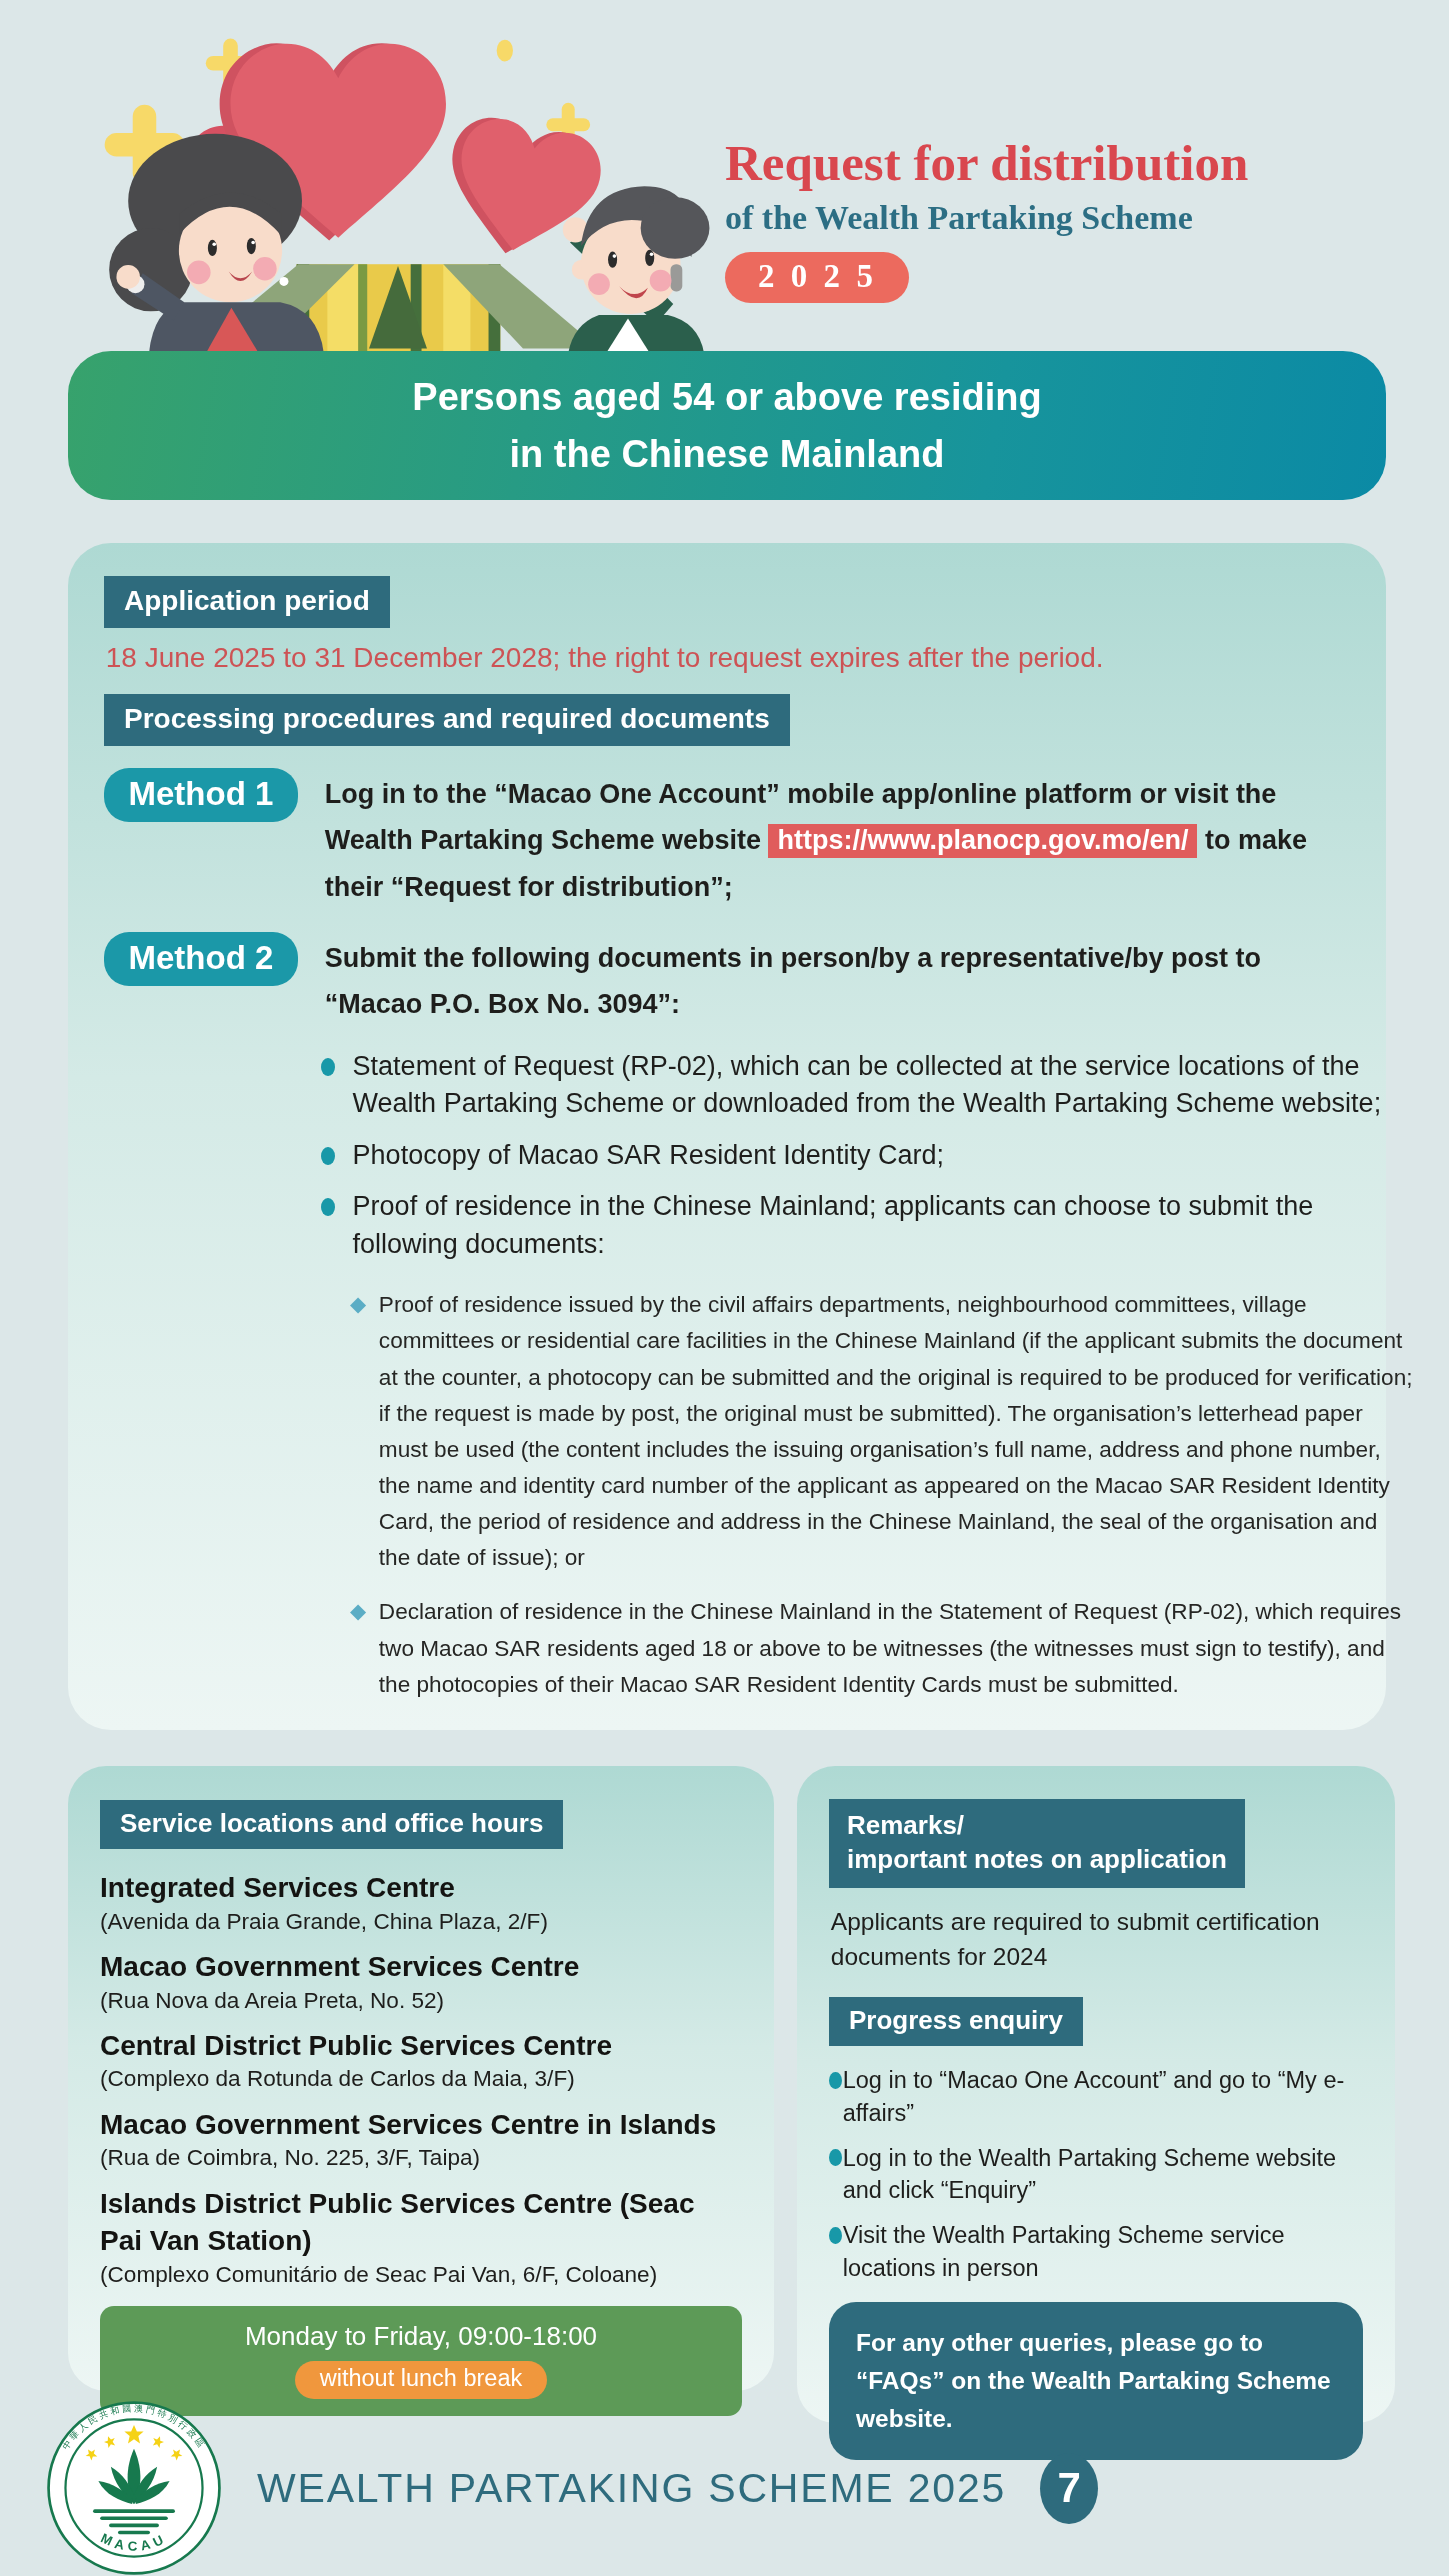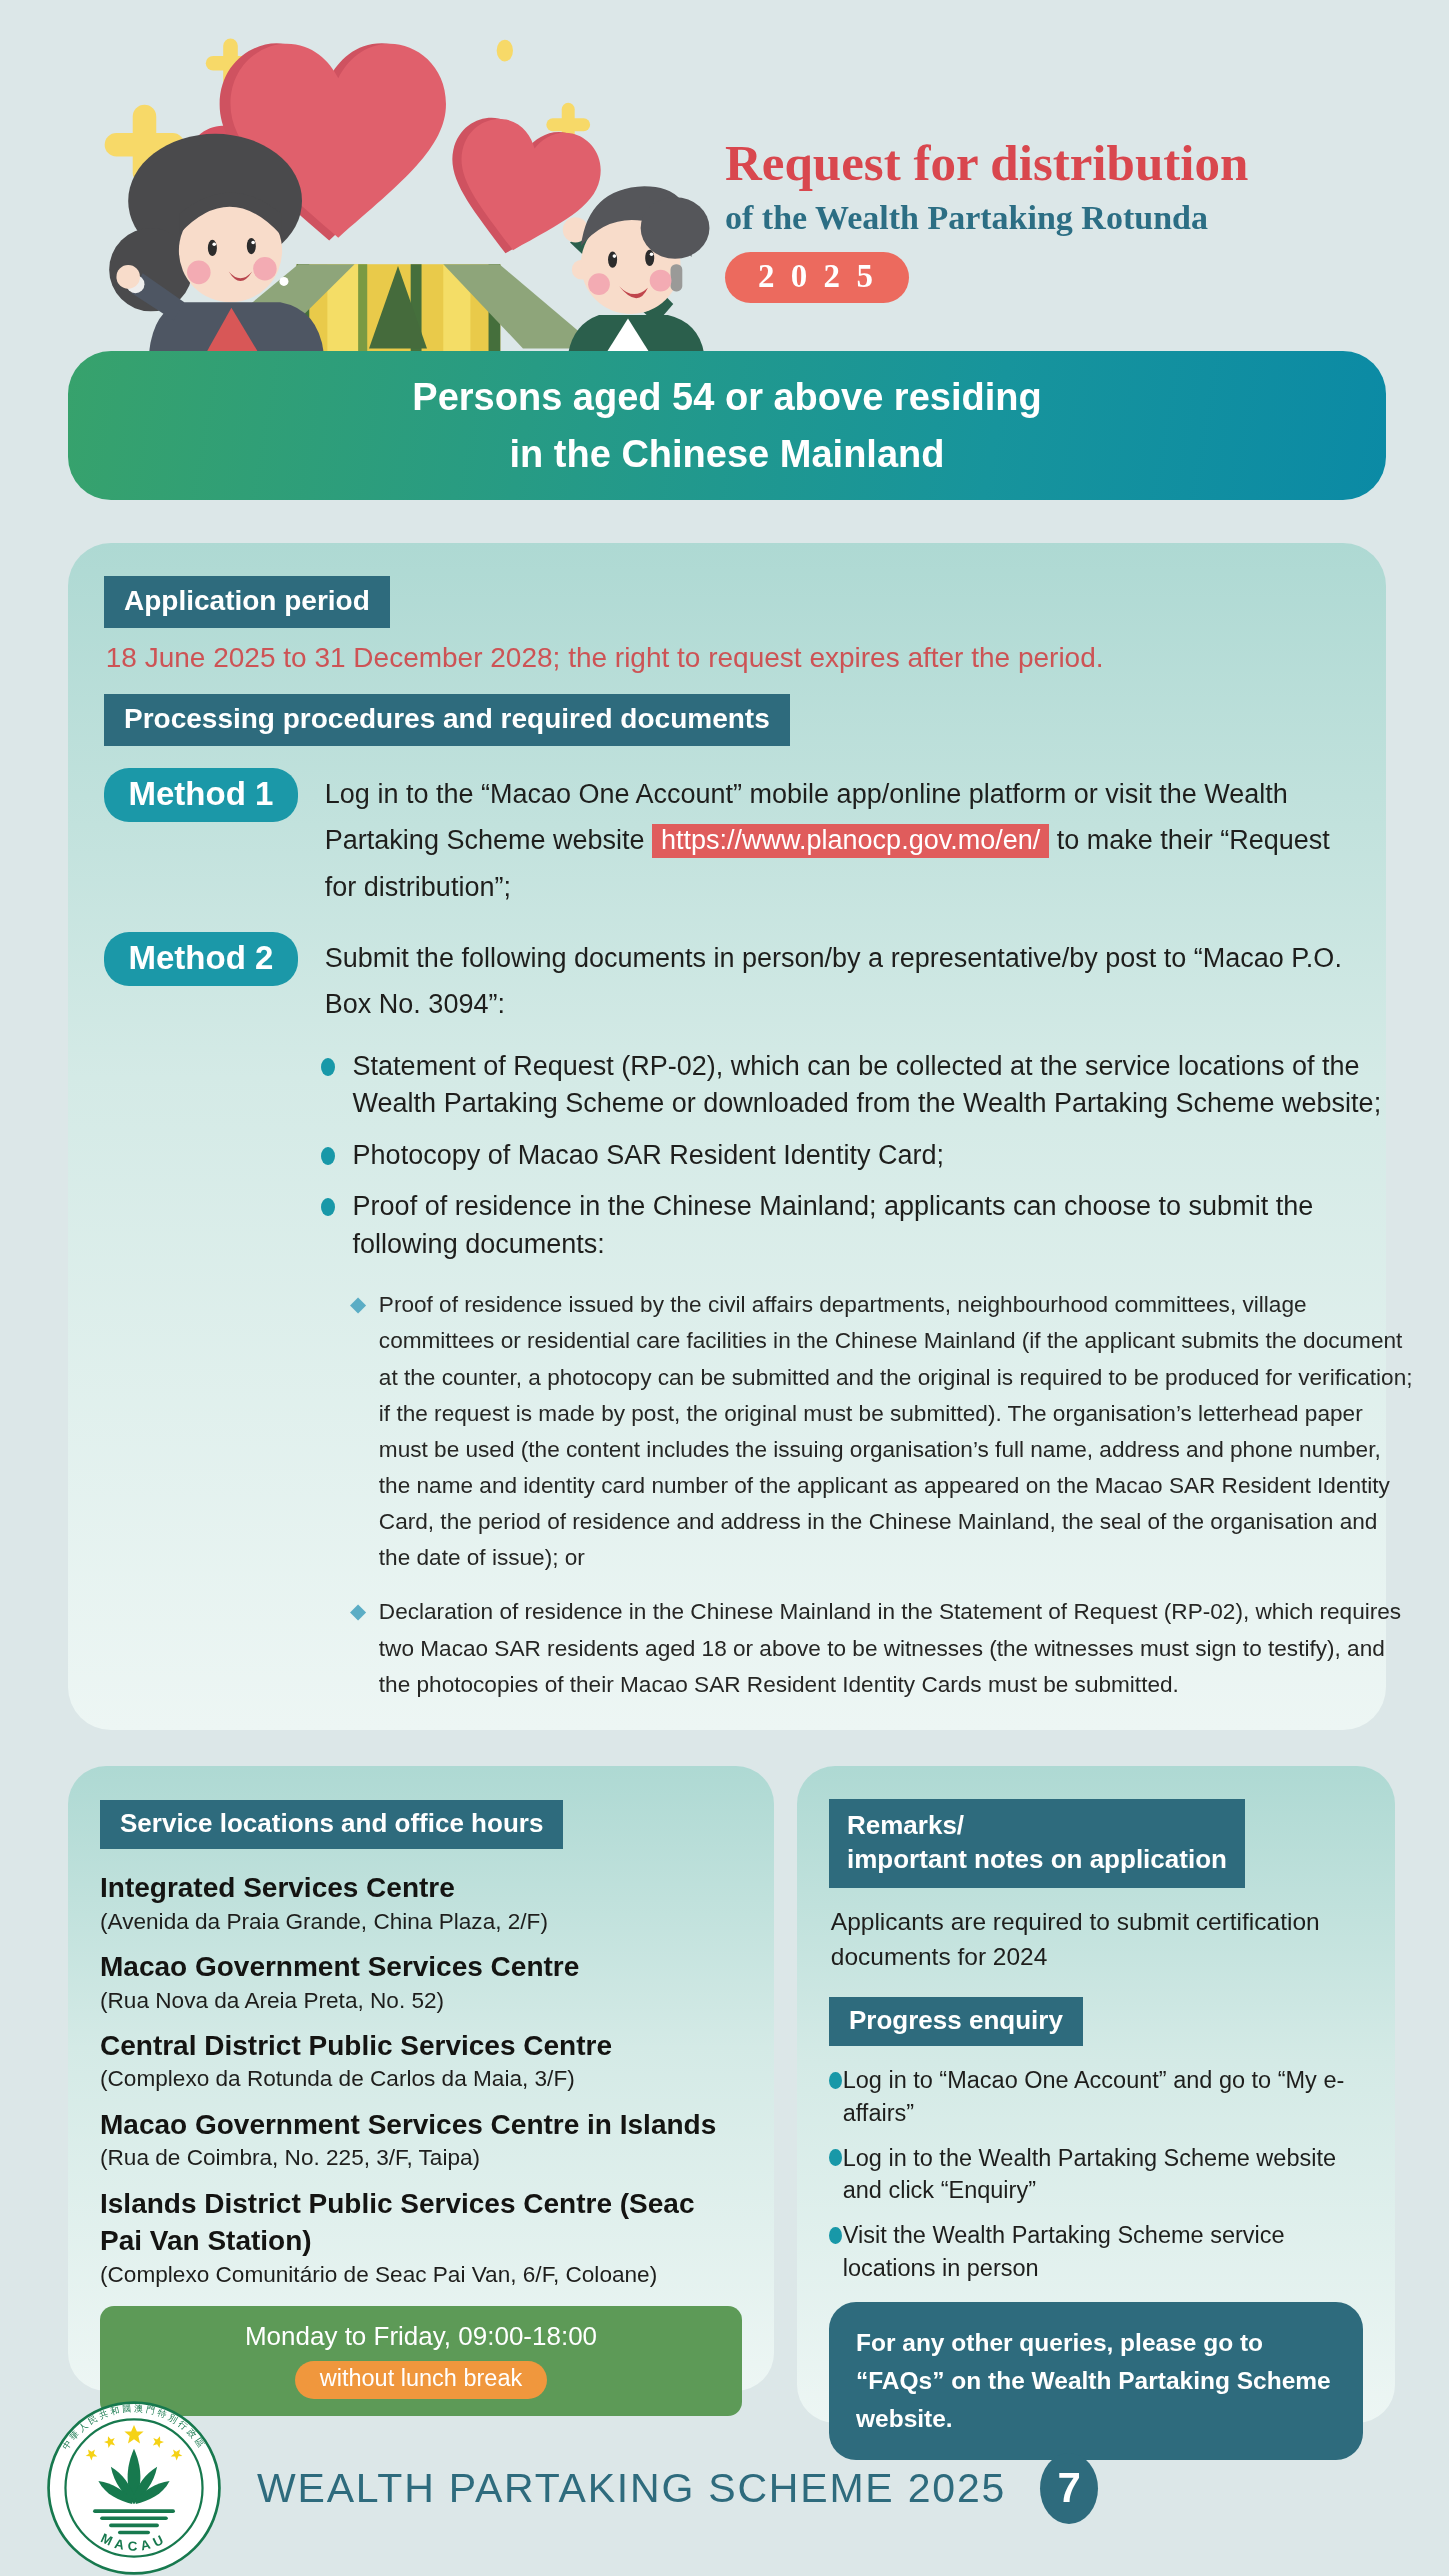--- a/index.html
+++ b/index.html
@@ -40,21 +40,21 @@
   .section-label{
     display:inline-block;background:#2e6b7d;color:#fff;font-weight:bold;
     font-size:28px;line-height:1.2;padding:8.2px 20px 10px;
   }
   .red-line{color:#cd5355;font-size:28px;margin:14.5px 0 20px 1.8px;}
   .method-row{display:flex;align-items:flex-start;gap:27px;margin-top:22px;}
   .method-pill{
     flex:0 0 auto;background:#1b98a8;color:#fff;border-radius:25px;
     font-weight:bold;font-size:33px;padding:7.2px 24.5px 9px;
   }
-  .method-text{font-size:27px;line-height:1.72;padding-top:2.7px;}
+  .method-text{font-size:27px;line-height:1.72;padding-top:2.7px;font-weight:bold;}
   .url-chip{background:#e05c5c;color:#fff;padding:0.9px 9px 2.7px;}
 
   .bullet-list{margin:20px 0 0 217px;width:1069px;}
   .bullet-item{display:flex;gap:18px;margin-bottom:13.6px;font-size:27px;line-height:1.4;}
   .dot{flex:0 0 auto;width:13.6px;height:18px;border-radius:50%;background:#1898a8;margin-top:10px;}
   .sub-list{margin:23.5px 0 0 246px;width:1064px;}
   .sub-item{display:flex;gap:12.7px;margin-bottom:18px;font-size:22.6px;line-height:1.6;color:#262624;}
   .diamond{flex:0 0 auto;color:#5badc5;font-size:21px;line-height:1.65;}
 
   #service-card{left:68px;top:1766px;width:706px;height:625px;border-radius:38px;
@@ -174,21 +174,21 @@
       <circle cx="660" cy="270" r="12" fill="#f3abb3"></circle>
       <path d="M614,276 q16,17 32,2 q-11,24 -32,-2 Z" fill="#c0454c"></path>
       <path d="M558,350 Q564,318 592,308 L668,308 Q702,316 708,350 Z" fill="#2b5f4c"></path>
       <path d="M600,350 L624,312 L648,350 Z" fill="#ffffff"></path>
     </g>
   </svg>
 </div>
 
 <div class="abs" id="hero-title">
   <div class="hero-main">Request for distribution</div>
-  <div class="hero-sub">of the Wealth Partaking Rotunda</div>
+  <div class="hero-sub">of the Wealth Partaking Scheme</div>
   <div class="year-badge">2025</div>
 </div>
 
 <div class="abs" id="banner">
   <div>Persons aged 54 or above residing</div>
   <div>in the Chinese Mainland</div>
 </div>
 
 <div class="abs card" id="main-card">
   <div class="section-label">Application period</div>

